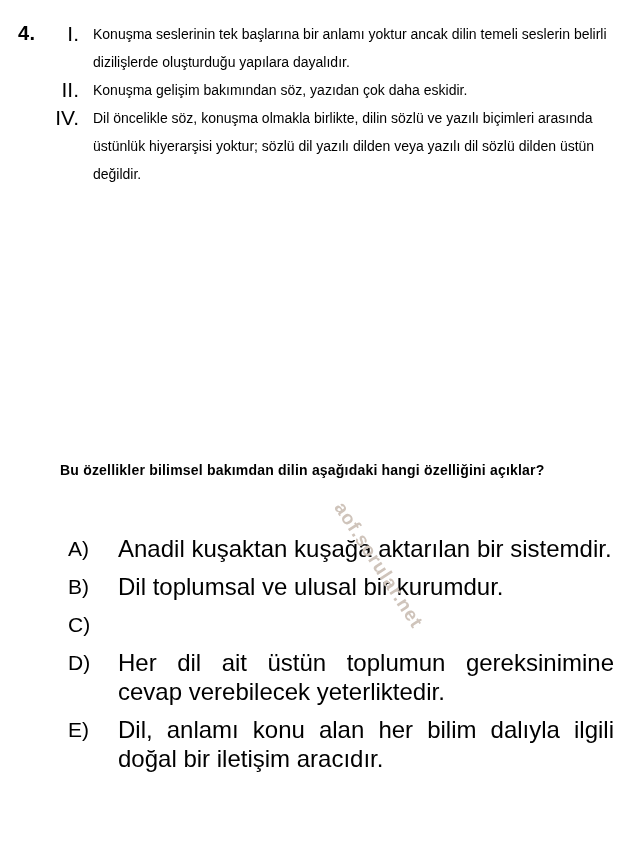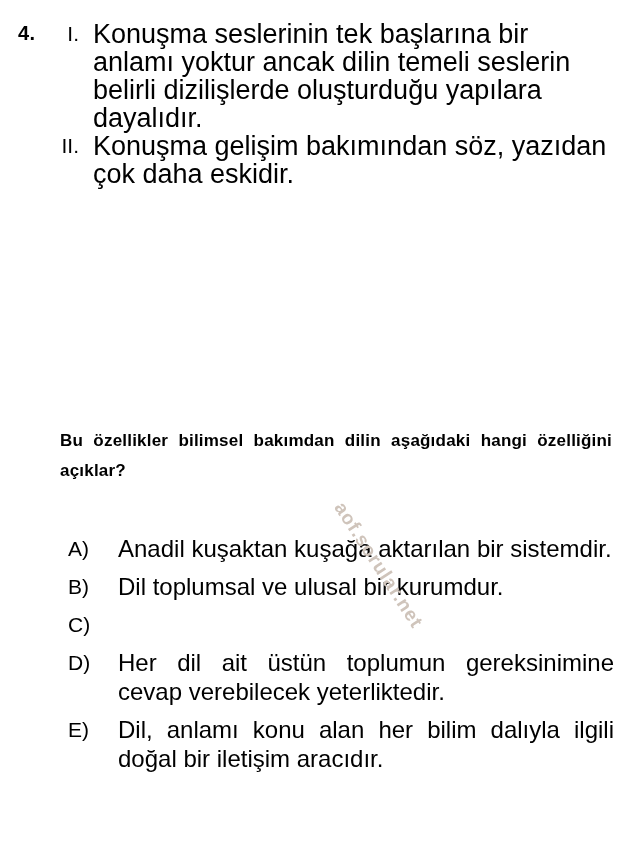--- a/index.html
+++ b/index.html
@@ -80,32 +80,32 @@
     width: 43px;
     flex: 0 0 43px;
     text-align: right;
     padding-right: 14px;
     box-sizing: border-box;
     font-size: 21px;
     line-height: 28px;
   }
   .roman-text {
     flex: 1 1 auto;
-    font-size: 27px;
+    font-size: 14px;
     line-height: 28px;
     text-align: left;
   }
 
   
   .stem {
     position: absolute;
     left: 60px;
-    top: 426px;
+    top: 455px;
     width: 552px;
-    font-size: 17px;
+    font-size: 14px;
     line-height: 30px;
     font-weight: bold;
     text-align: justify;
     text-align-last: left;
     letter-spacing: 0.2px;
   }
 
   
   .options {
     position: absolute;
@@ -151,20 +151,24 @@
       <div class="roman-marker">I.</div>
       <div class="roman-text">Konuşma seslerinin tek başlarına bir anlamı yoktur ancak dilin temeli seslerin belirli dizilişlerde oluşturduğu yapılara dayalıdır.</div>
     </div>
 
     <div class="roman-item">
       <div class="roman-marker">II.</div>
       <div class="roman-text">Konuşma gelişim bakımından söz, yazıdan çok daha eskidir.</div>
     </div>
 
 
+    <div class="roman-item">
+      <div class="roman-marker">IV.</div>
+      <div class="roman-text">Dil öncelikle söz, konuşma olmakla birlikte, dilin sözlü ve yazılı biçimleri arasında üstünlük hiyerarşisi yoktur; sözlü dil yazılı dilden veya yazılı dil sözlü dilden üstün değildir.</div>
+    </div>
 
   </div>
 
   <div class="stem">Bu özellikler bilimsel bakımdan dilin aşağıdaki hangi özelliğini açıklar?</div>
 
   <div class="options">
 
     <div class="option">
       <div class="option-marker">A)</div>
       <div class="option-text">Anadil kuşaktan kuşağa aktarılan bir sistemdir.</div>

